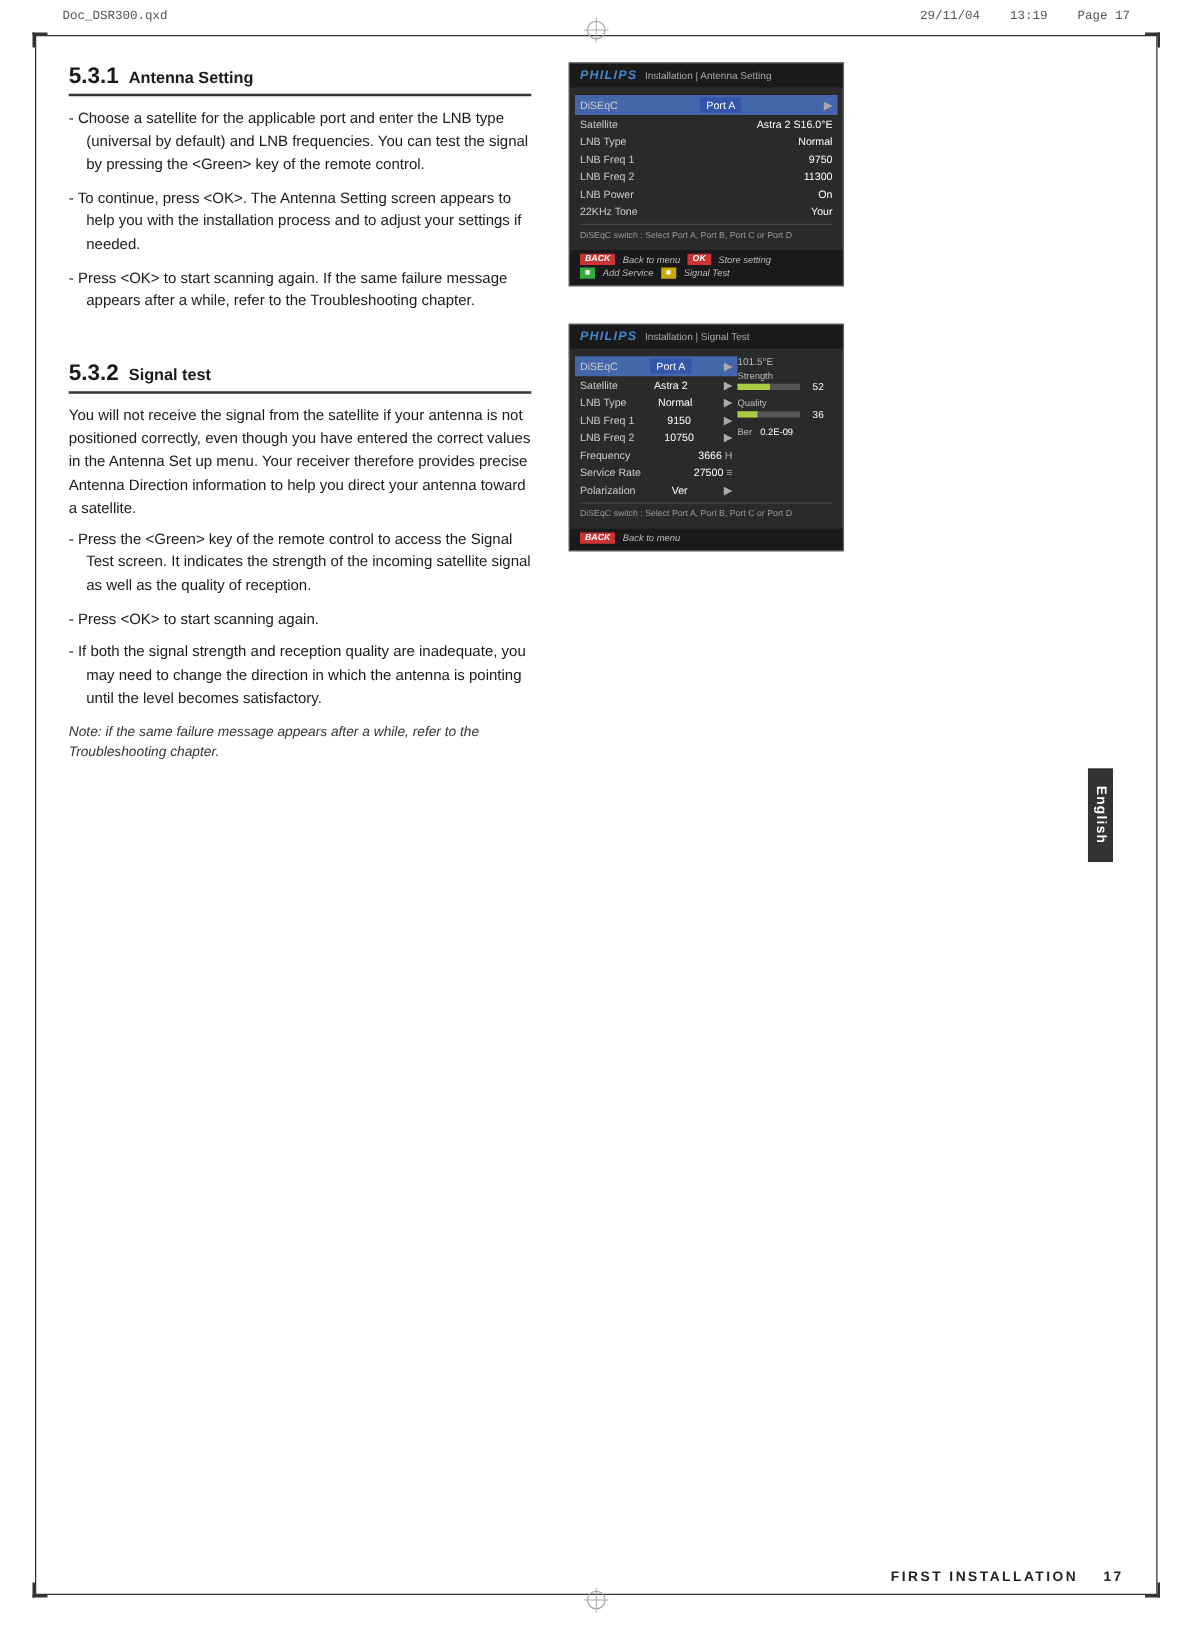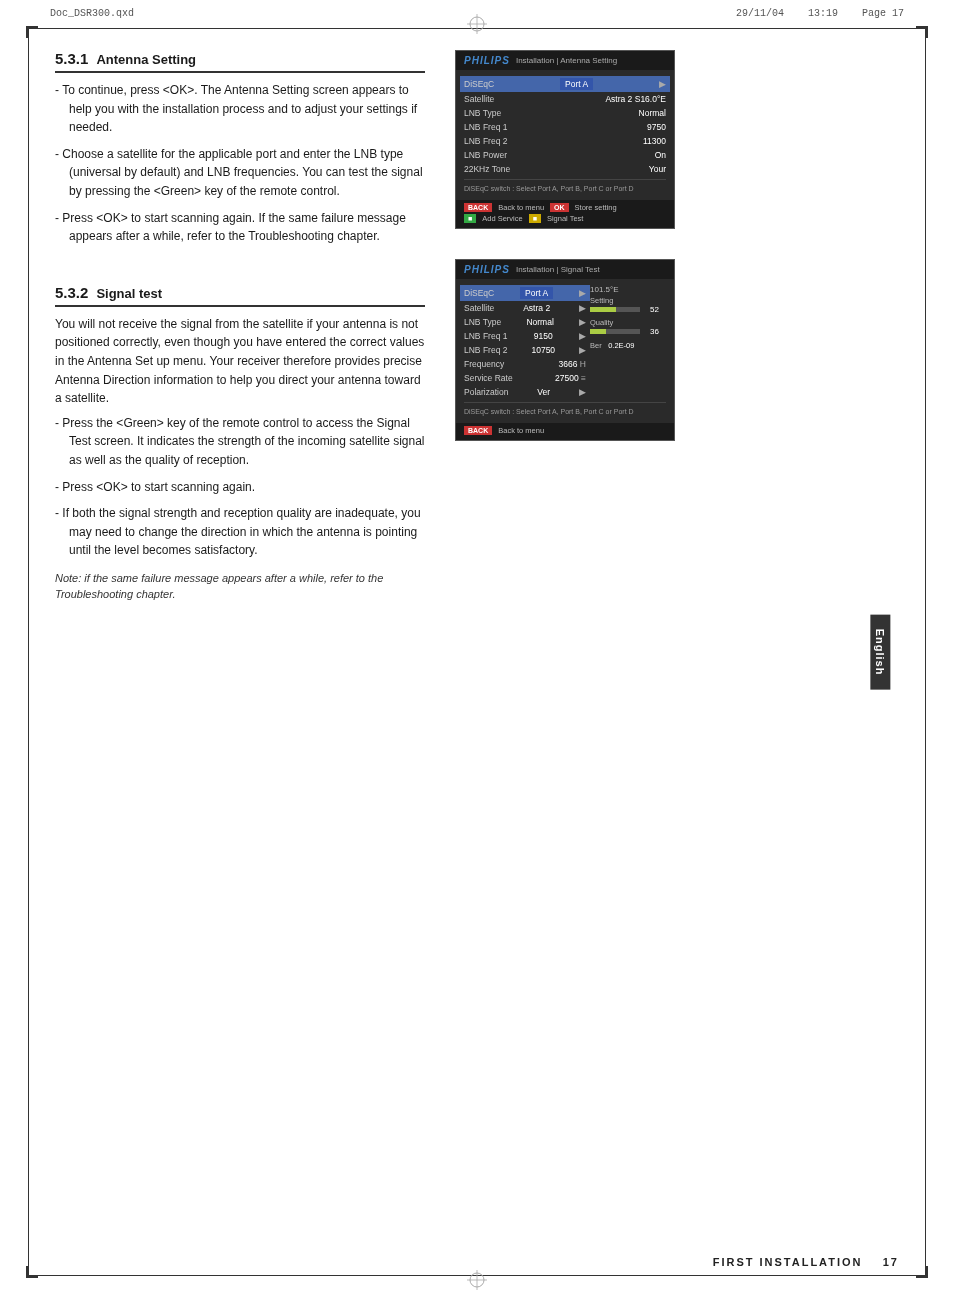--- a/index.html
+++ b/index.html
@@ -129,21 +129,21 @@
       font-size: 13px;
       font-weight: bold;
       margin-bottom: 8px;
       padding-bottom: 4px;
       border-bottom: 2px solid #333;
       display: flex;
       align-items: baseline;
       gap: 8px;
     }
     .section-number {
-      font-size: 15px;
+      font-size: 18px;
       font-weight: bold;
     }
 
     
     .body-text {
       font-size: 12px;
       line-height: 1.55;
       color: #1a1a1a;
       margin-bottom: 6px;
     }
@@ -248,20 +248,21 @@
     .screen-footer {
       background: #1a1a1a;
       padding: 3px 8px;
     }
     .screen-footer-row {
       display: flex;
       gap: 6px;
       align-items: center;
       margin-bottom: 2px;
       flex-wrap: wrap;
+      font-style: italic;
     }
     .footer-btn {
       background: #cc3333;
       color: #fff;
       font-size: 7px;
       padding: 1px 4px;
       font-weight: bold;
     }
     .footer-btn.green {
       background: #33aa44;
@@ -372,22 +373,22 @@
 
 <div class="content-area">
 
   <div class="left-column">
 
     <div class="section-heading">
       <span class="section-number">5.3.1</span>
       <span>Antenna Setting</span>
     </div>
 
+    <div class="bullet-item">Choose a satellite for the applicable port and enter the LNB type (universal by default) and LNB frequencies. You can test the signal by pressing the &lt;Green&gt; key of the remote control.</div>
     <div class="bullet-item">To continue, press &lt;OK&gt;. The Antenna Setting screen appears to help you with the installation process and to adjust your settings if needed.</div>
-    <div class="bullet-item">Choose a satellite for the applicable port and enter the LNB type (universal by default) and LNB frequencies. You can test the signal by pressing the &lt;Green&gt; key of the remote control.</div>
     <div class="bullet-item">Press &lt;OK&gt; to start scanning again. If the same failure message appears after a while, refer to the Troubleshooting chapter.</div>
 
     <div class="section-divider"></div>
 
     <div class="section-heading">
       <span class="section-number">5.3.2</span>
       <span>Signal test</span>
     </div>
 
     <div class="body-text">You will not receive the signal from the satellite if your antenna is not positioned correctly, even though you have entered the correct values in the Antenna Set up menu. Your receiver therefore provides precise Antenna Direction information to help you direct your antenna toward a satellite.</div>
@@ -504,21 +505,21 @@
                 <div class="screen-row">
                   <span class="screen-label">Polarization</span>
                   <span class="screen-value">Ver</span>
                   <span class="screen-arrow">▶</span>
                 </div>
               </div>
           </div>
           <div style="min-width:80px;padding-left:4px;">
             <div style="font-size:8px;color:#bbb;margin-bottom:2px;">101.5°E</div>
             <div style="margin-bottom:4px;">
-              <div style="font-size:7.5px;color:#bbb;">Setting</div>
+              <div style="font-size:7.5px;color:#bbb;">Strength</div>
               <div class="signal-bar-container">
                 <div class="signal-bar-track">
                   <div class="signal-bar-fill" id="strength-fill" style="width: 52%;"></div>
                 </div>
                 <span class="signal-number">52</span>
               </div>
             </div>
             <div style="margin-bottom:4px;">
               <div style="font-size:7.5px;color:#bbb;">Quality</div>
               <div class="signal-bar-container">

